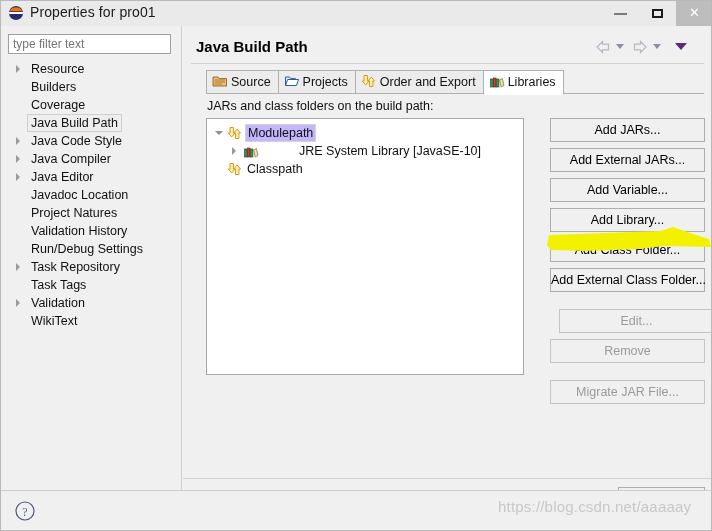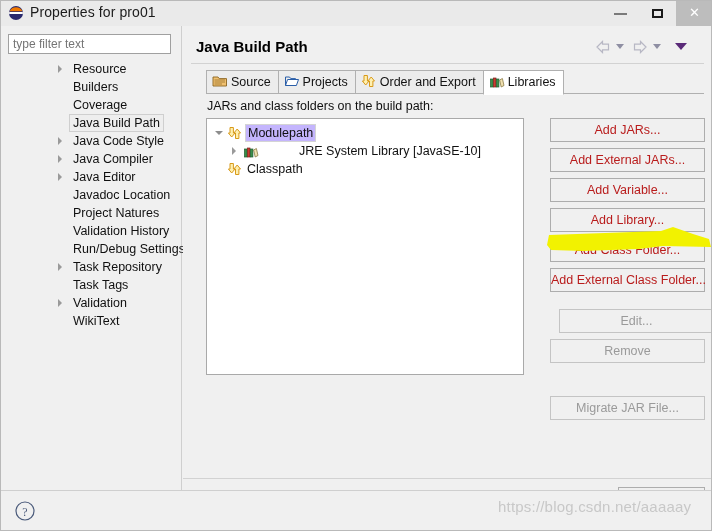--- a/index.html
+++ b/index.html
@@ -96,21 +96,20 @@
     font-family: "Liberation Sans", sans-serif;
     font-size: 12px;
     color: #767676;
     padding: 0 4px;
     outline: none;
   }
   .tree {
     position: absolute;
     left: 0; top: 34px;
     width: 180px;
-    padding-left: 42px;
   }
   .tree-item {
     position: relative;
     height: 18px;
     line-height: 18px;
     white-space: nowrap;
     cursor: default;
     font-size: 12.5px;
     color: #101010;
   }
@@ -254,21 +253,21 @@
   }
 
   
   .btn {
     position: absolute;
     box-sizing: border-box;
     background: #f0f0f0;
     border: 1px solid #adadad;
     font-family: "Liberation Sans", sans-serif;
     font-size: 12.5px;
-    color: #b91c1c;
+    color: #000000;
     text-align: center;
     cursor: default;
     white-space: nowrap;
     padding: 0;
     line-height: 22px;
   }
   .btn.disabled {
     color: #9a9a9a;
     border-color: #c4c4c4;
     background: #f0f0f0;
@@ -481,21 +480,21 @@
 
     <div id="side-buttons">
         <button class="btn side-btn" style="top: 92px;">Add JARs...</button>
         <button class="btn side-btn" style="top: 122px;">Add External JARs...</button>
         <button class="btn side-btn" style="top: 152px;">Add Variable...</button>
         <button class="btn side-btn" style="top: 182px;">Add Library...</button>
         <button class="btn side-btn" style="top: 212px;">Add Class Folder...</button>
         <button class="btn side-btn" style="top: 242px;">Add External Class Folder...</button>
         <button class="btn side-btn disabled" style="top: 283px; margin-left: 9px;">Edit...</button>
         <button class="btn side-btn disabled" style="top: 313px;">Remove</button>
-        <button class="btn side-btn disabled" style="top: 354px; margin-top: 16px;">Migrate JAR File...</button>
+        <button class="btn side-btn disabled" style="top: 354px;">Migrate JAR File...</button>
       </div>
 
     <svg class="marker" style="left:360px; top:195px;" width="172" height="36" viewBox="0 0 172 36">
       <path d="M4 24 L6 14 L118 10 L130 6 L150 13 L166 18 L168 26 L120 25 L96 28 L40 30 L8 29 Z" fill="#f2f200"></path>
     </svg>
 
     <div class="apply-sep"></div>
     <button class="btn" style="left:435px;top:461px;width:87px;height:24px;">Apply</button>
   </div>
 

